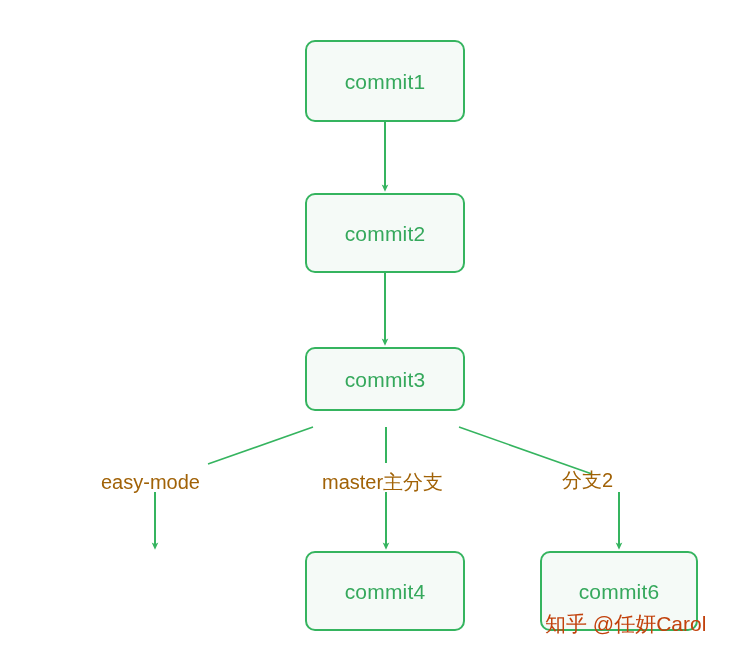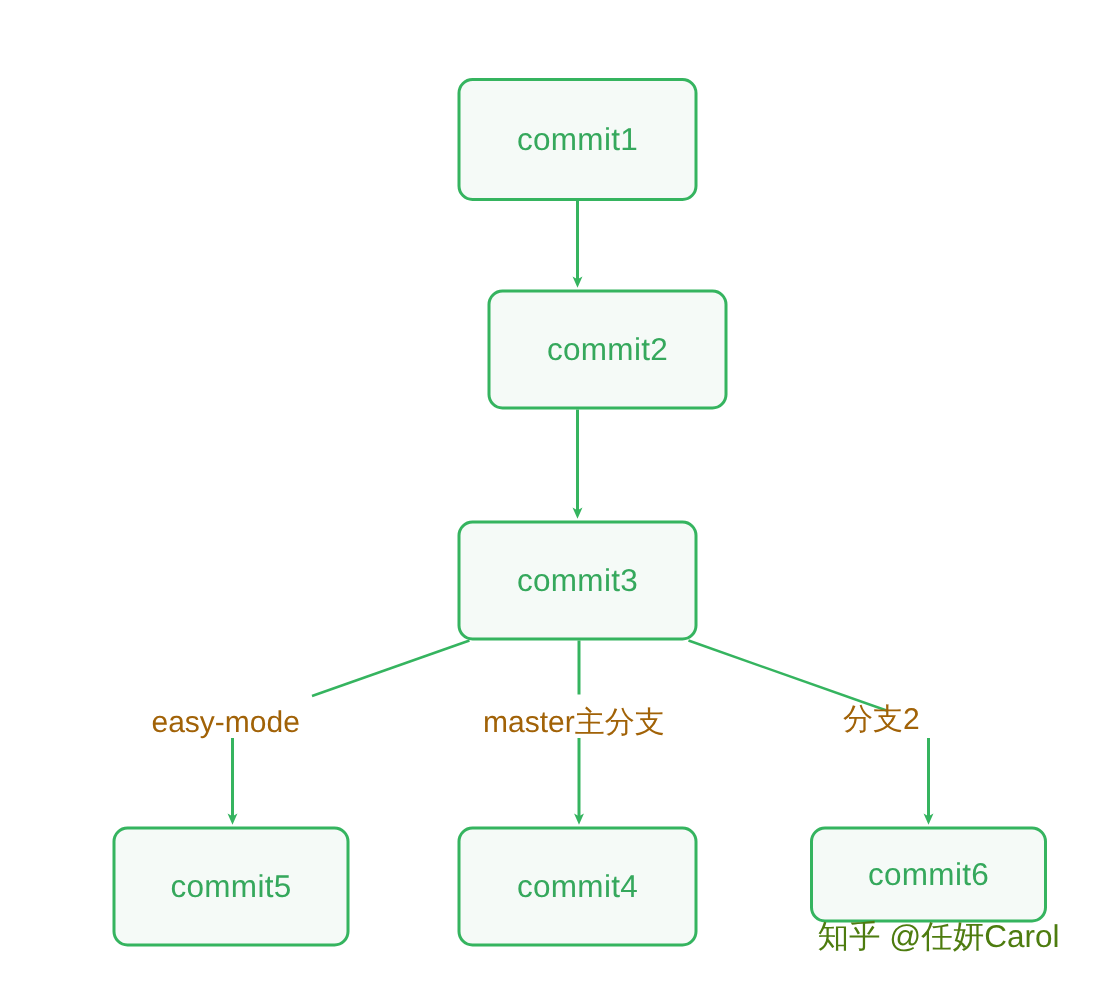--- a/index.html
+++ b/index.html
@@ -46,21 +46,21 @@
     position: absolute;
     color: #a16207;
     font-size: 20px;
     font-family: "Liberation Sans", "DejaVu Sans", sans-serif;
     white-space: nowrap;
     line-height: 1;
     user-select: none;
   }
   .watermark {
     position: absolute;
-    color: #4d7c0f;
+    color: #c2410c;
     font-size: 21px;
     font-family: "Liberation Sans", "DejaVu Sans", sans-serif;
     white-space: nowrap;
     user-select: none;
   }
 </style>
 </head>
 <body>
 
 <div id="canvas">
@@ -81,41 +81,38 @@
     <line x1="155" y1="492" x2="155" y2="546" stroke="#35b45f" stroke-width="2" marker-end="url(#arrowhead)"></line>
 
     <line x1="386" y1="427" x2="386" y2="463" stroke="#35b45f" stroke-width="2"></line>
     <line x1="386" y1="492" x2="386" y2="546" stroke="#35b45f" stroke-width="2" marker-end="url(#arrowhead)"></line>
 
     <line x1="459" y1="427" x2="592" y2="474" stroke="#35b45f" stroke-width="1.6"></line>
 
     <line x1="619" y1="492" x2="619" y2="546" stroke="#35b45f" stroke-width="2" marker-end="url(#arrowhead)"></line>
   </svg>
 
-  <div class="node-box" style="left:305px; top:52px; width:160px; height:82px;">
+  <div class="node-box" style="left:305px; top:40px; width:160px; height:82px;">
     <span class="node-label">commit1</span>
   </div>
 
-  <div class="node-box" style="left:305px; top:193px; width:160px; height:80px;margin-left:20px;">
+  <div class="node-box" style="left:305px; top:193px; width:160px; height:80px;">
     <span class="node-label">commit2</span>
   </div>
 
-  <div class="node-box" style="left:305px; top:347px; width:160px; height:80px;">
+  <div class="node-box" style="left:305px; top:347px; width:160px; height:64px;">
     <span class="node-label">commit3</span>
   </div>
 
-  <div class="node-box" style="left:75px; top:551px; width:158px; height:80px;">
-    <span class="node-label">commit5</span>
-  </div>
 
   <div class="node-box" style="left:305px; top:551px; width:160px; height:80px;justify-content:center;">
     <span class="node-label">commit4</span>
   </div>
 
-  <div class="node-box" style="left:540px; top:551px; width:158px; height:64px;">
+  <div class="node-box" style="left:540px; top:551px; width:158px; height:80px;">
     <span class="node-label">commit6</span>
   </div>
 
   <div class="edge-label" style="left:101px; top:472px;">easy-mode</div>
 
   <div class="edge-label" style="left:322px; top:472px;text-align:right;">master主分支</div>
 
   <div class="edge-label" style="left:562px; top:470px;">分支2</div>
 
   <div class="watermark" style="left:545px; top:610px;">知乎 @任妍Carol</div>

